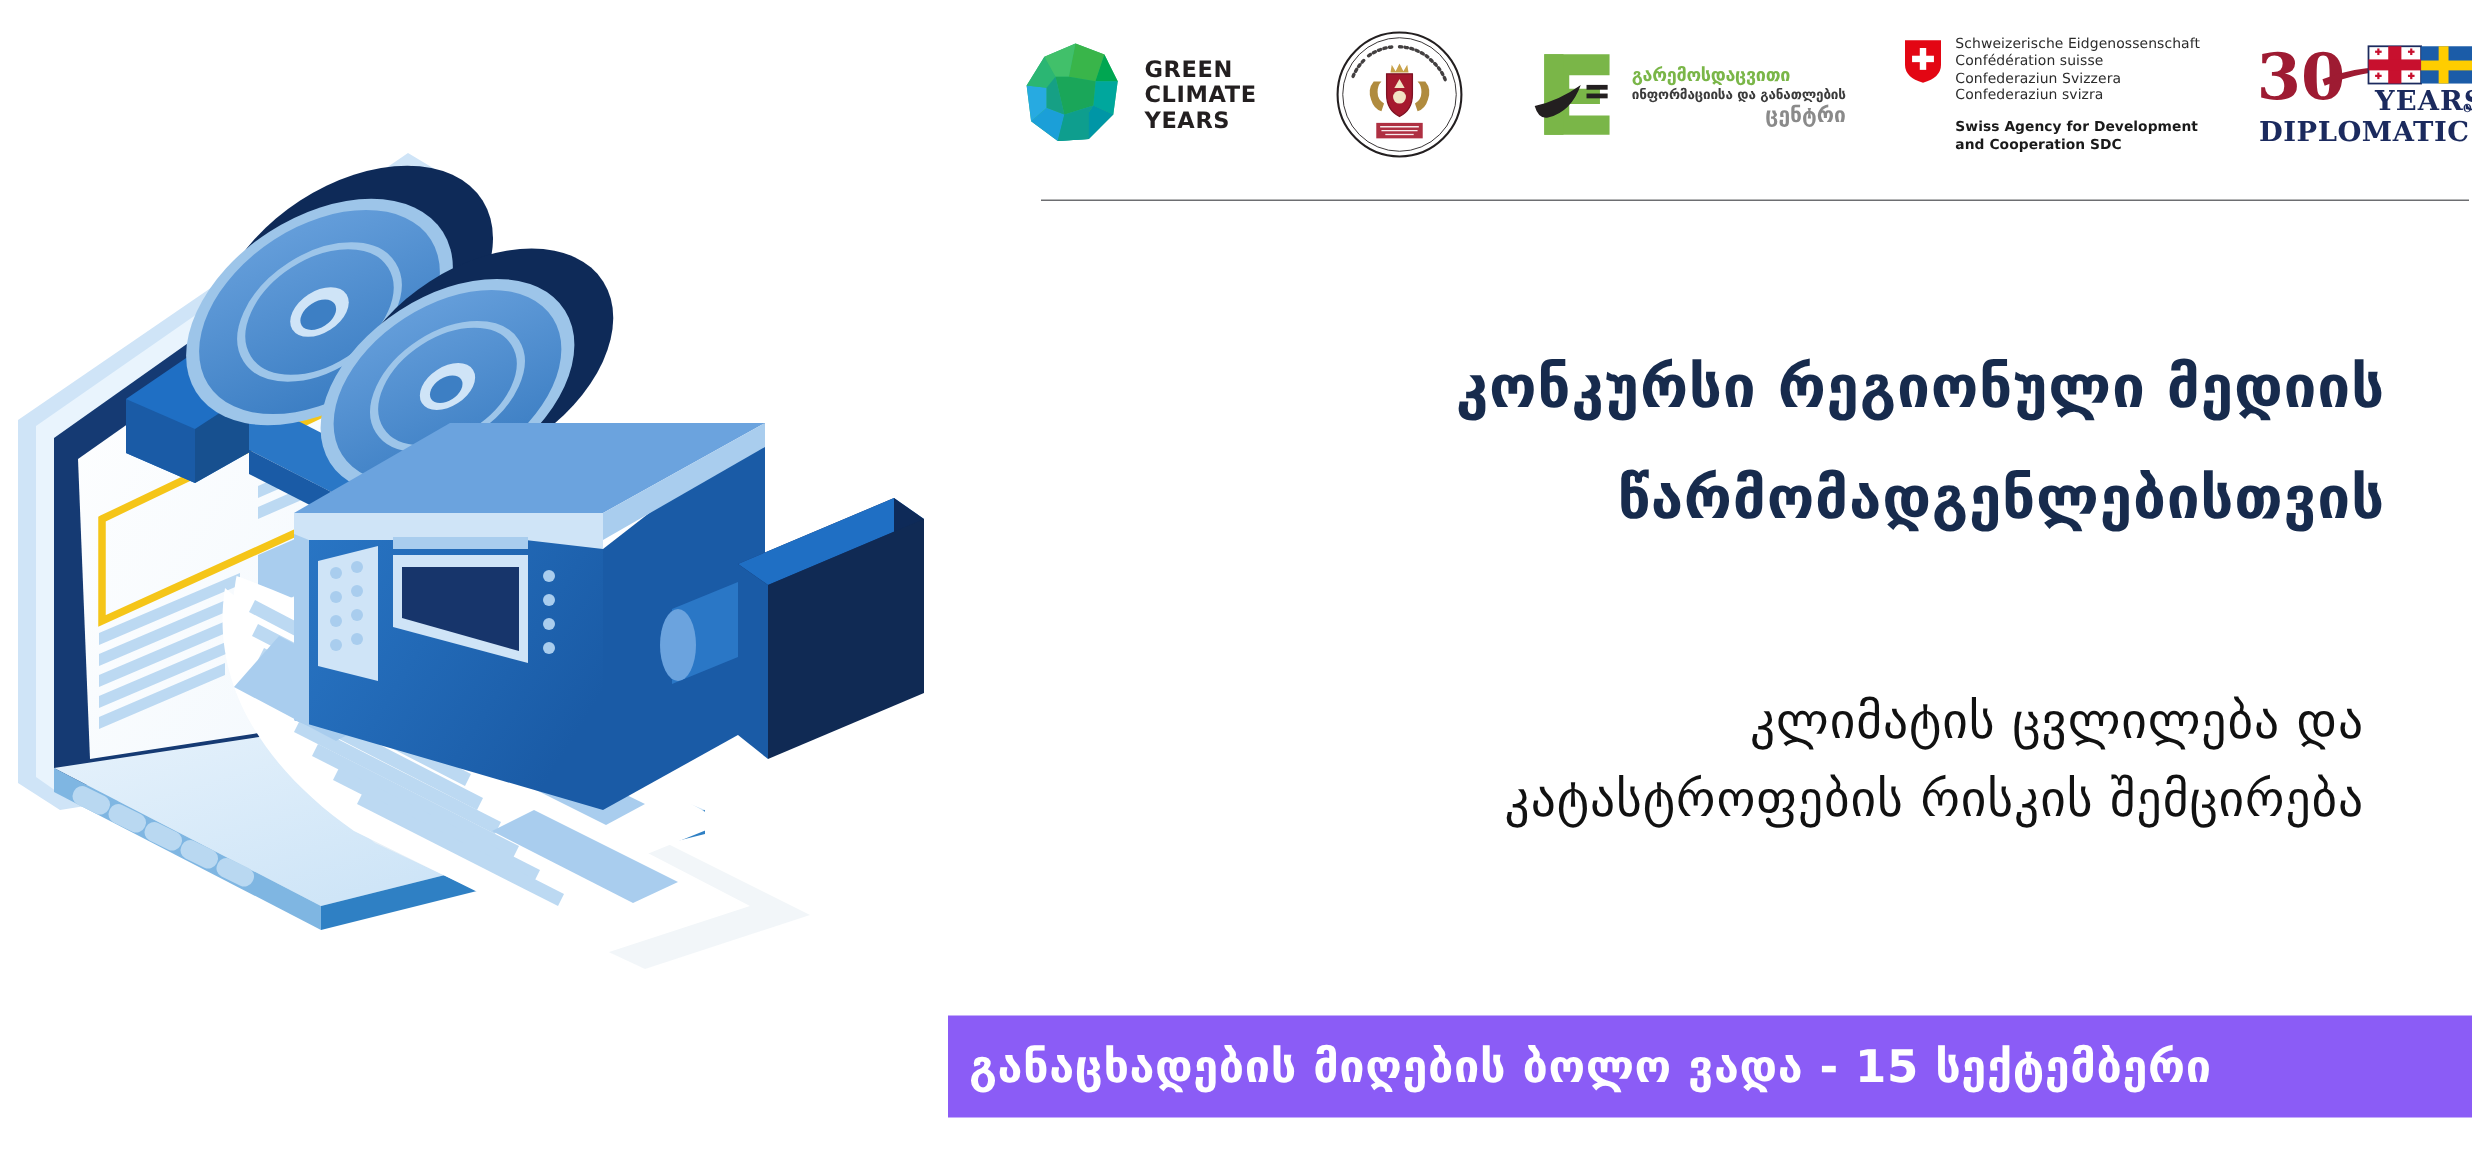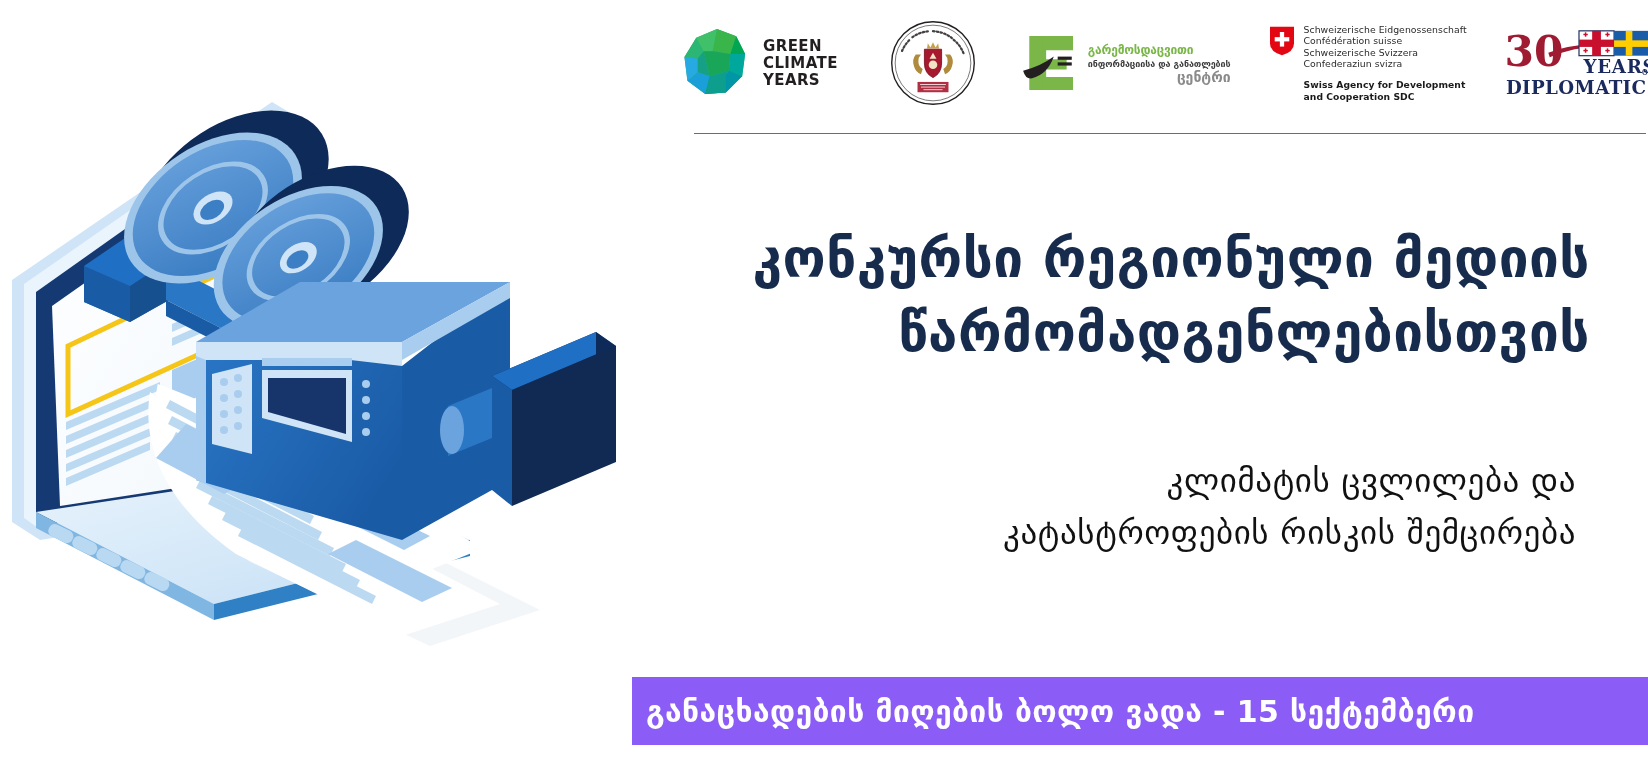--- a/index.html
+++ b/index.html
@@ -114,21 +114,21 @@
   
   #headline {
     position: absolute;
     left: 690px;
     top: 222px;
     width: 900px;
     text-align: right;
     color: #172b4d;
     font-family: "DejaVu Sans", "Liberation Sans", sans-serif;
     font-weight: bold;
-    font-size: 53px;
+    font-size: 39px;
     line-height: 74px;
     letter-spacing: .5px;
   }
   #headline .hl-line { display: block; white-space: nowrap; }
 
   
   #subtitle {
     position: absolute;
     left: 676px;
     top: 455px;
@@ -407,21 +407,21 @@
     <div class="logo logo-sdc">
       <svg class="sdc-shield" viewBox="0 0 60 70">
         <path d="M2 2 H58 V40 Q58 60 30 68 Q2 60 2 40 Z" fill="#e30613"></path>
         <rect x="25" y="14" width="10" height="34" fill="#ffffff"></rect>
         <rect x="13" y="26" width="34" height="10" fill="#ffffff"></rect>
       </svg>
       <div class="sdc-text">
         <div class="sdc-langs">
           <div>Schweizerische Eidgenossenschaft</div>
           <div>Confédération suisse</div>
-          <div>Schweizerische Svizzera</div>
+          <div>Confederaziun Svizzera</div>
           <div>Confederaziun svizra</div>
         </div>
         <div class="sdc-agency">
           <div>Swiss Agency for Development</div>
           <div>and Cooperation SDC</div>
         </div>
       </div>
     </div>
 
     <div class="logo logo-30y">

